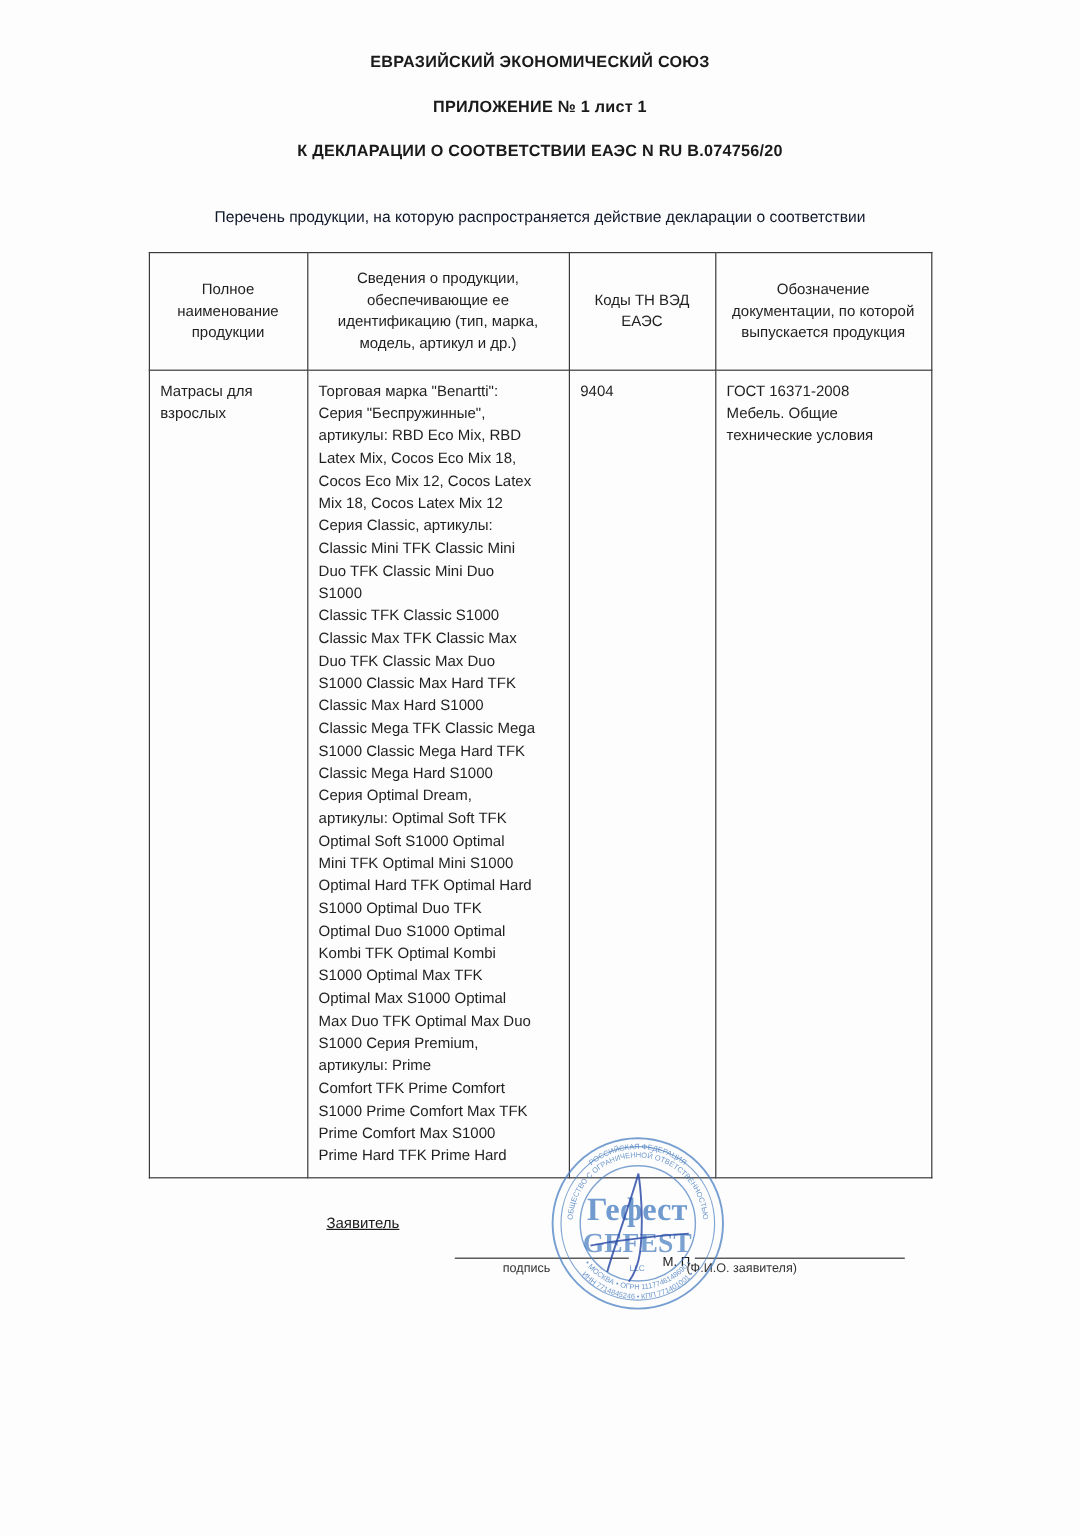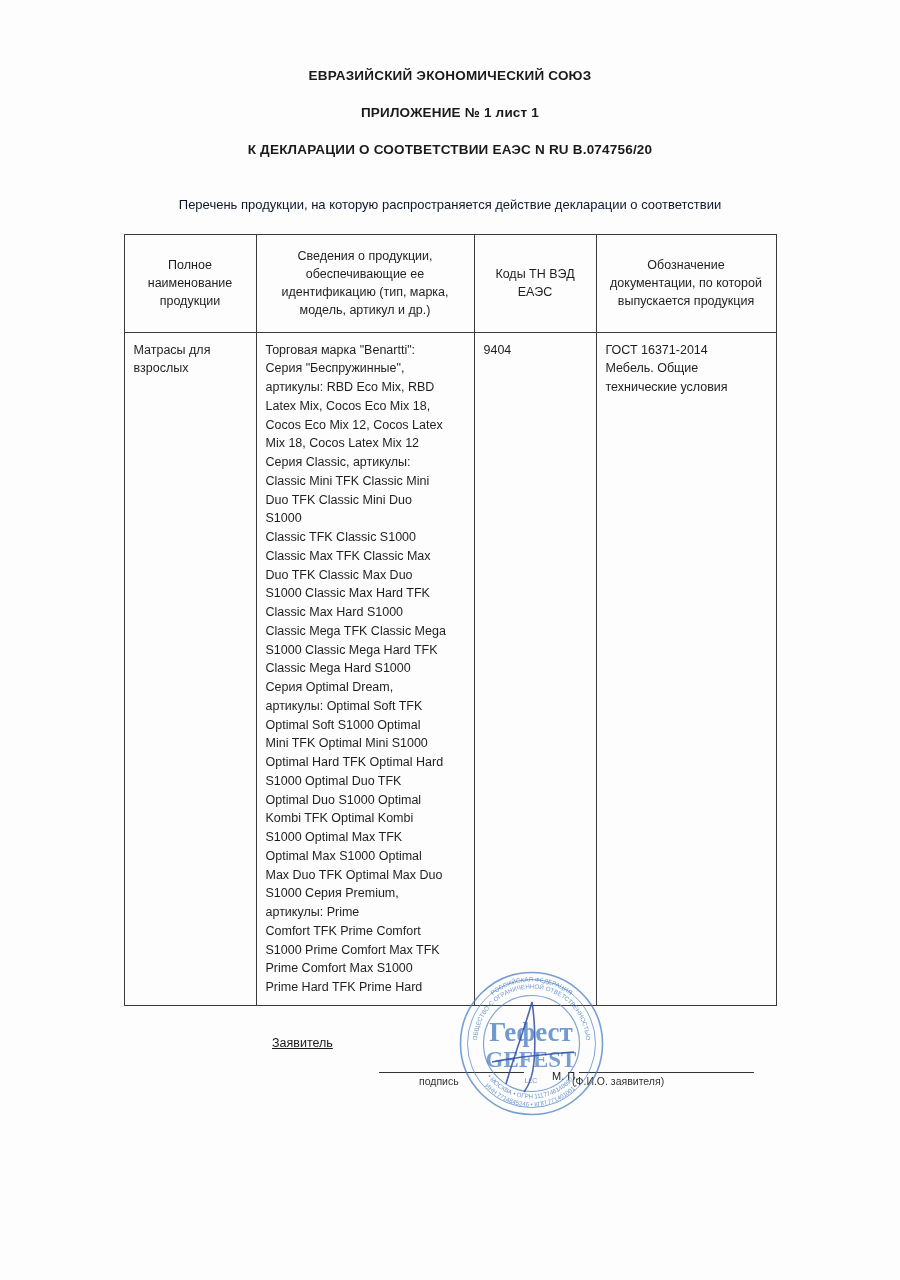--- a/index.html
+++ b/index.html
@@ -16,21 +16,21 @@
     overflow: hidden;
   }
   .page {
     position: relative;
     width: 900px;
     height: 1280px;
     background: #fdfdfd;
   }
   .header-block {
     text-align: center;
-    padding-top: 68px;
+    padding-top: 44px;
   }
   .h-line {
     font-weight: bold;
     font-size: 13.5px;
     letter-spacing: 0.2px;
     margin-bottom: 22px;
   }
   .h-line.l2 { margin-bottom: 22px; }
   .h-line.l3 { margin-bottom: 0; }
   .subtitle {
@@ -242,21 +242,21 @@
 S1000 Optimal Max TFK
 Optimal Max S1000 Optimal
 Max Duo TFK Optimal Max Duo
 S1000 Серия Premium,
 артикулы: Prime
 Comfort TFK Prime Comfort
 S1000 Prime Comfort Max TFK
 Prime Comfort Max S1000
 Prime Hard TFK Prime Hard</td>
         <td class="cell-code">9404</td>
-        <td class="cell-doc">ГОСТ 16371-2014
+        <td class="cell-doc">ГОСТ 16371-2008
 Мебель. Общие
 технические условия</td>
       </tr>
     </tbody>
   </table>
 
   <div class="signature-area">
     <div class="applicant-label">Заявитель</div>
 
     <div class="sign-line"></div>

